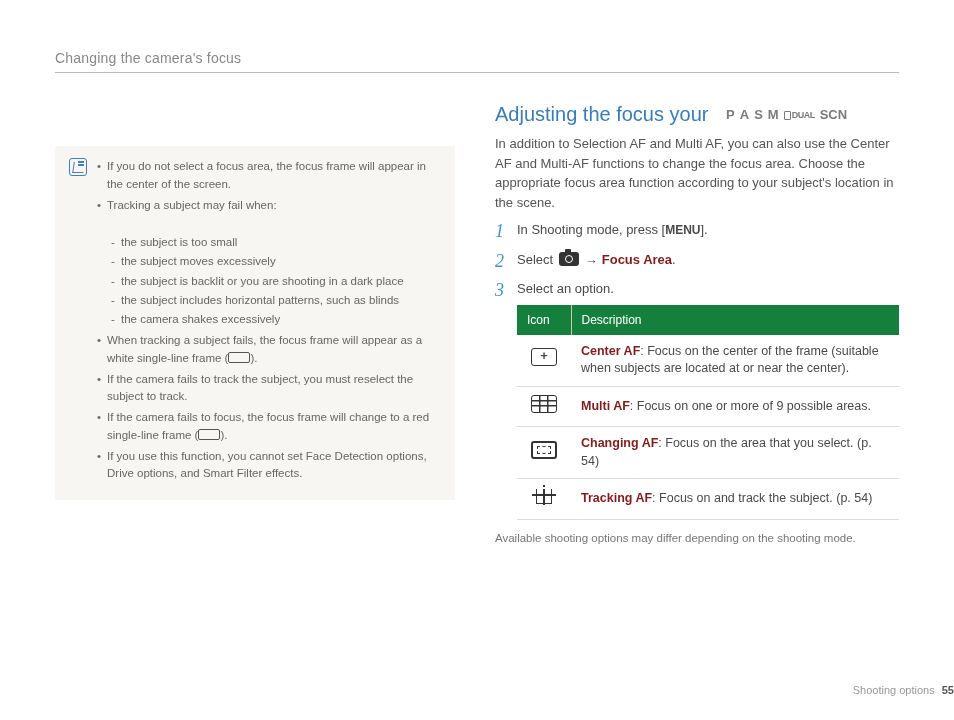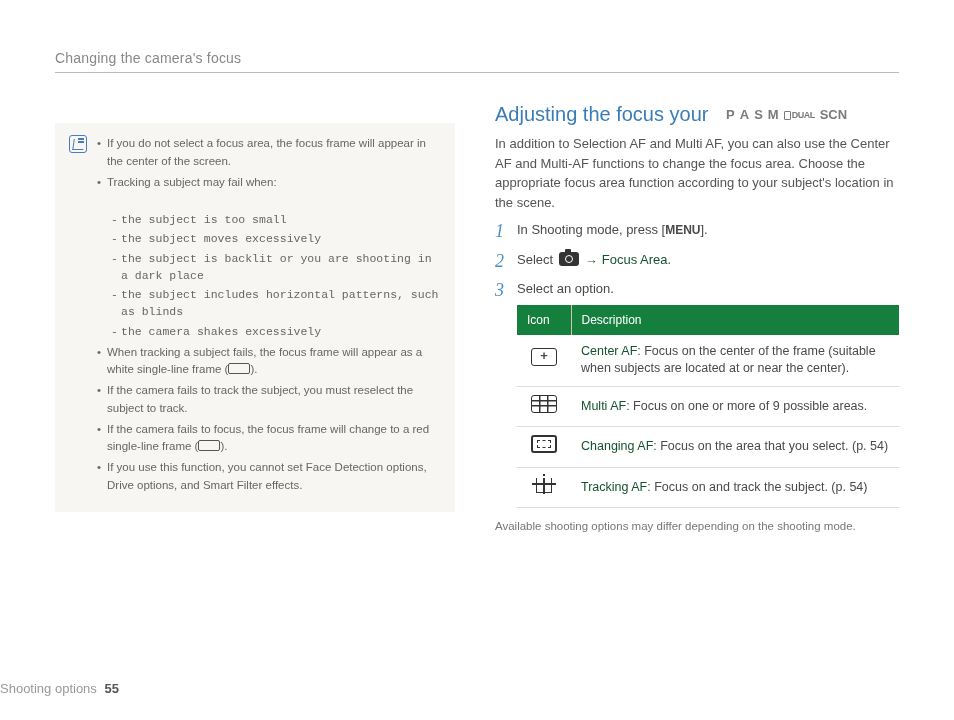--- a/index.html
+++ b/index.html
@@ -44,21 +44,21 @@
     border:1.5px solid #4a7db8; border-top:none; border-right:none;
     transform: skewX(-8deg);
   }
   .note-icon::after {
     content:""; position:absolute; right:2px; top:2px; width:6px; height:1.5px;
     background:#4a7db8; box-shadow: 0 3px 0 #4a7db8;
   }
   .note-list { list-style: none; }
   .note-list > li { position: relative; padding-left: 10px; margin-bottom: 4px; }
   .note-list > li::before { content: "•"; position: absolute; left: 0; }
-  .sub-list { list-style: none; margin-top: 20px; font-family: Liberation Mono, monospace; }
+  .sub-list { list-style: none; margin-top: 20px; }
   .sub-list li { position: relative; padding-left: 14px; margin-bottom: 2px; }
   .sub-list li::before { content: "-"; position: absolute; left: 4px; }
   .inline-frame {
     display: inline-block; width: 22px; height: 11px;
     border: 1.5px solid #555; border-radius: 2px; vertical-align: -1px;
   }
   .section-title {
     color: #3a7db6; font-size: 20px; font-weight: 400;
     display: inline-block; margin-right: 14px; vertical-align: middle;
   }
@@ -85,21 +85,21 @@
   }
   .camera-glyph::before {
     content:""; position:absolute; top:-3px; left:6px; width:6px; height:3px;
     background:#333; border-radius:1px 1px 0 0;
   }
   .camera-glyph::after {
     content:""; position:absolute; top:3px; left:6px; width:6px; height:6px;
     border:1.5px solid #fff; border-radius:50%;
   }
   .arrow { margin: 0 4px; }
-  .bold { font-weight: 400; color:#14532d;}
+  .bold { font-weight: 700; color:#7f1d1d;}
   table.af { width: 100%; border-collapse: collapse; margin-top: 6px; font-size:12.5px;}
   table.af th {
     background: #15803d; color: #fff; font-weight: 400;
     text-align: left; padding: 6px 10px; font-size: 12px;
   }
   table.af th:first-child { width: 54px; border-right: 1px solid #cfc5ad;}
   table.af td { padding: 8px 10px; border-bottom: 1px solid #ddd; vertical-align: middle; line-height:1.4;}
   table.af td:first-child { text-align: center; }
   .af-icon {
     display:inline-block; width:26px; height:18px; border:1.5px solid #333;
@@ -118,21 +118,21 @@
   .af-track{border:none; width:24px;}
   .af-track::before{content:""; position:absolute; left:4px; top:1px; width:14px; height:14px; border:1.5px solid #333;}
   .af-track::after{
     content:""; position:absolute; left:0; top:7px; width:24px; height:2px; background:#333;
     box-shadow: 0 -7px 0 -0px #fff;
   }
   .af-track span{position:absolute; left:11px; top:-2px; width:2px; height:20px; background:#333;}
   .footnote { font-size: 11.5px; color: #777; margin-top: 12px; }
   .footer {
     position: absolute; bottom: 24px; left: 0; right: 0;
-    text-align: left; font-size: 13px; color: #999;
+    text-align: right; font-size: 11px; color: #999;
   }
   .footer .pg { color: #555; font-weight: 600; margin-left: 4px;}
 </style>
 </head>
 <body>
 
 <div class="page-header">Changing the camera's focus</div>
 
 <div class="columns">
   <div class="col-left">

